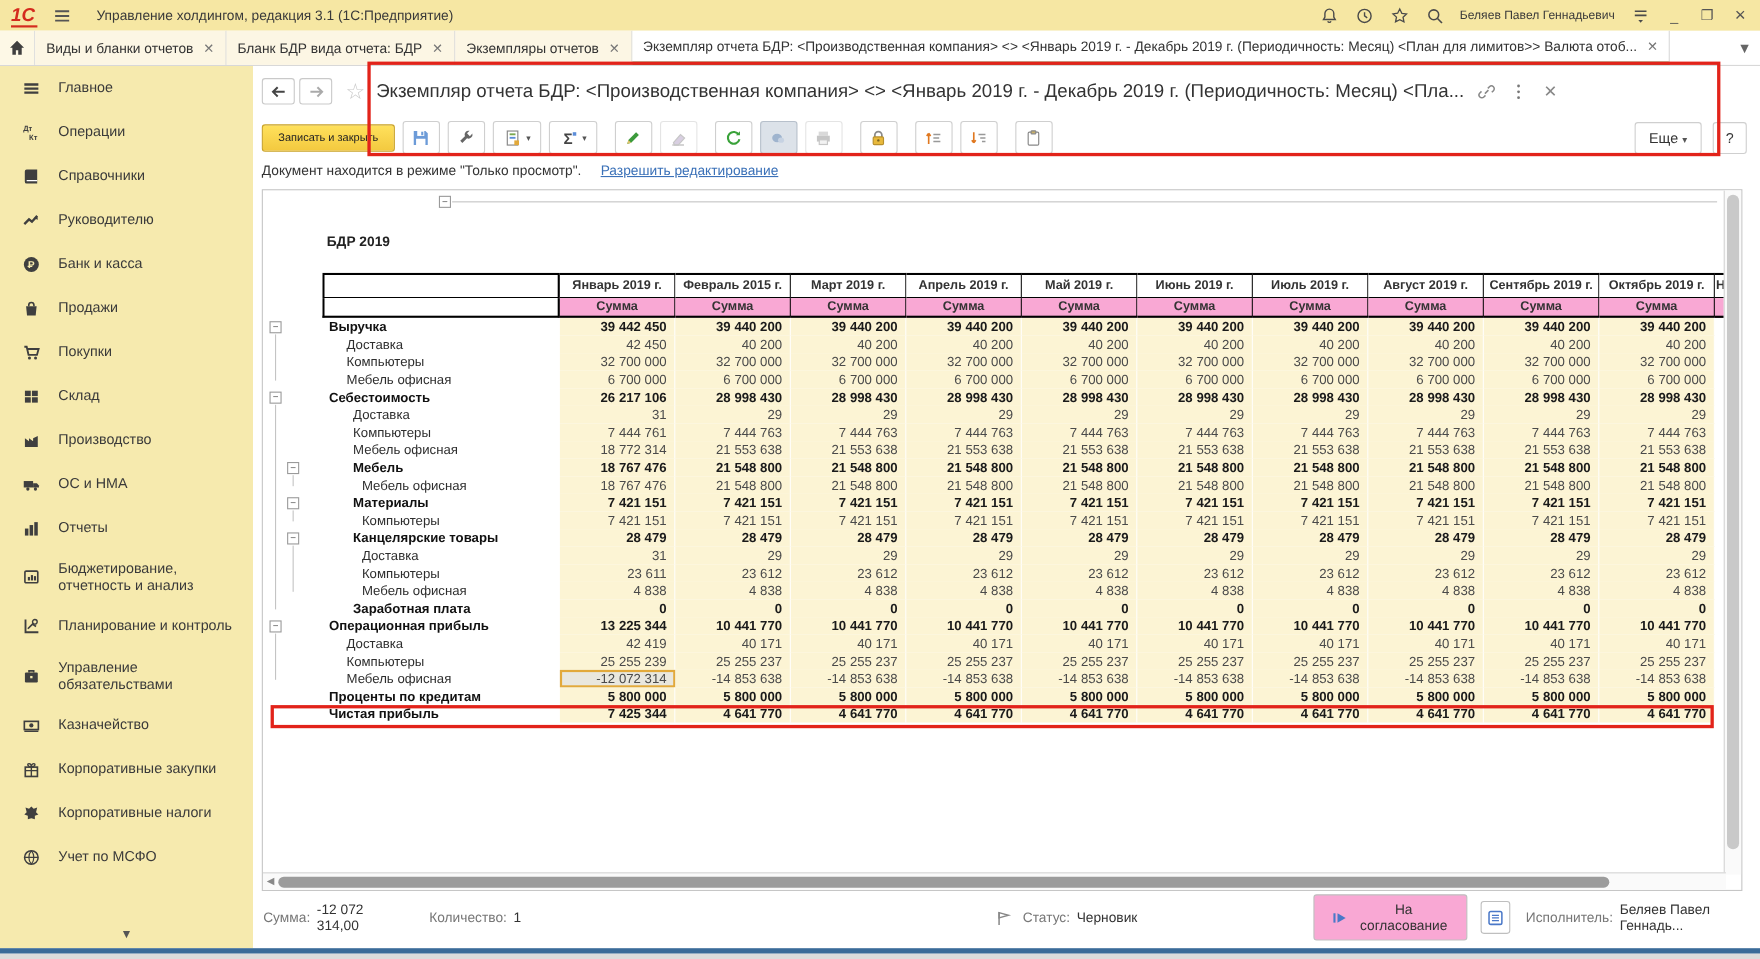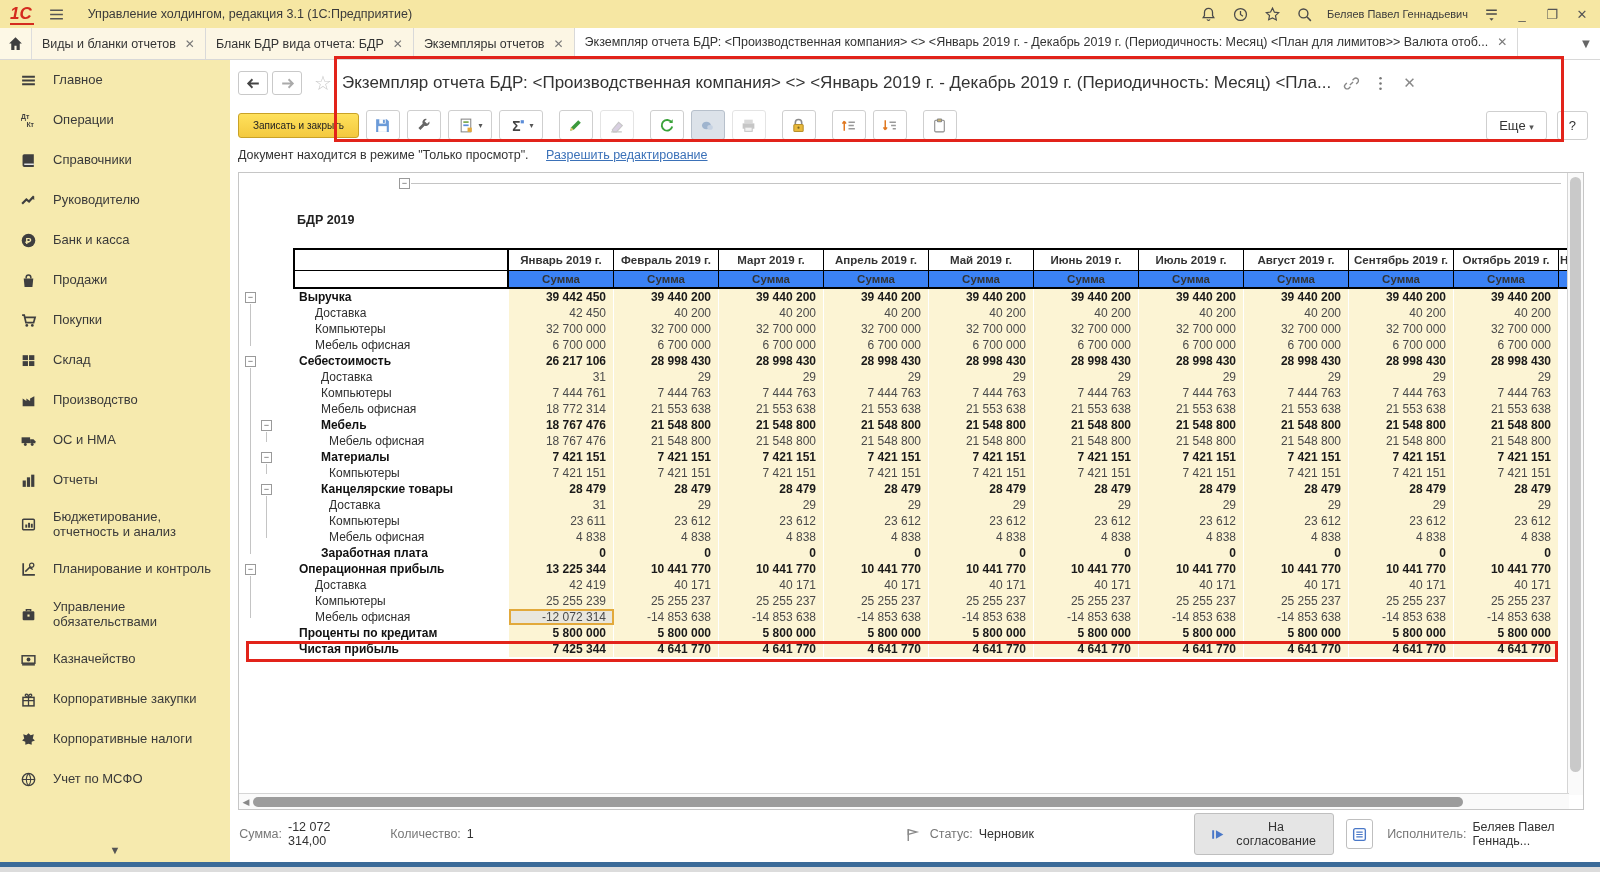--- a/index.html
+++ b/index.html
@@ -72,37 +72,37 @@
 
   .sheet { position:absolute; left:54px; top:75px; width:1276px; overflow:hidden; }
   .sheet-caption { position:absolute; left:58px; top:40px; font-size:12.5px; font-weight:bold; color:#222; }
 
   .hdr-row { display:flex; }
   .hdr-corner { width:216px; flex:0 0 216px; border:2px solid #000; border-bottom:1px solid #000; background:#fff; }
   .hdr-cell { width:105px; flex:0 0 105px; border-top:2px solid #000; border-right:1px solid #000; border-bottom:1px solid #000; background:#fff; font-size:11.5px; font-weight:bold; text-align:center; padding:4px 1px; white-space:nowrap; overflow:hidden; }
   .hdr-cell.last { flex:0 0 40px; width:40px; }
   .sub-row { display:flex; }
   .sub-corner { width:216px; flex:0 0 216px; border-left:2px solid #000; border-right:2px solid #000; border-bottom:2px solid #000; background:#fff; }
-  .sub-cell { width:105px; flex:0 0 105px; border-right:1px solid #000; border-bottom:2px solid #000; background:#3b82f6; font-size:11.5px; font-weight:bold; text-align:center; padding:2px 1px; }
+  .sub-cell { width:105px; flex:0 0 105px; border-right:1px solid #000; border-bottom:2px solid #000; background:#f9a8d4; font-size:11.5px; font-weight:bold; text-align:center; padding:2px 1px; }
   .sub-cell.last { flex:0 0 40px; width:40px; }
 
   .data-row { display:flex; height:16px; line-height:16px;align-items:flex-end; }
   .lbl-cell { width:216px; flex:0 0 216px; background:#fff; font-size:12px; color:#2e2e2e; white-space:nowrap; overflow:hidden; }
   .data-row.bold .lbl-cell { font-weight:bold; color:#111; }
   .val-cell { width:105px; flex:0 0 105px; background:#FCF4D4; border-right:1px solid #FFFFFF; font-size:12px; color:#4a4a4a; text-align:right; padding-right:7px; white-space:nowrap; }
   .data-row.bold .val-cell { font-weight:bold; color:#1a1a1a; }
   .val-cell.last { flex:0 0 40px; width:40px; }
   .val-cell.selected { background:#E9E7DE; outline:2px solid #E2A93B; outline-offset:-2px; }
 
   
   .statusbar { left:230px; top:812px; width:1370px; height:44px; background:#fff; display:flex; align-items:center; font-size:12.5px; }
   .sb-label { color:#777; }
   .sb-value { color:#333; margin-left:6px; }
   .sb-group { display:flex; align-items:center; }
-  .btn-approve { display:flex; align-items:center; gap:7px; background:#e5e5e5; border:1px solid #BFBFBF; border-radius:3px; padding:6px 14px; font-size:12.5px; color:#333; cursor:pointer; }
+  .btn-approve { display:flex; align-items:center; gap:7px; background:#f9a8d4; border:1px solid #BFBFBF; border-radius:3px; padding:6px 14px; font-size:12.5px; color:#333; cursor:pointer; }
   .btn-tasks { width:30px; height:30px; border:1px solid #BFBFBF; border-radius:3px; background:#fff; display:flex; align-items:center; justify-content:center; margin-left:12px; cursor:pointer; }
 
   .bottom-strip1 { left:0; top:862px; width:1600px; height:5px; background:#3B6B99; }
   .bottom-strip2 { left:0; top:867px; width:1600px; height:5px; background:#DCDCDC; }
 
   
   .annotation { position:absolute; border:3px solid #E2231A; pointer-events:none; z-index:60; background:transparent; }
 </style>
 </head>
 <body>
@@ -521,21 +521,21 @@
 
 <div class="abs panel">
   <div class="col-group-box" style="left:160px; top:5px;">−</div>
   <div class="group-line" style="left:172px; top:10px; width:1150px; height:1px;"></div>
   <div class="sheet-caption">БДР 2019</div>
   <div id="row-gutter"></div>
   <div class="sheet" id="sheet-host">
       <div class="hdr-row">
         <div class="hdr-corner"></div>
         <div class="hdr-cell">Январь 2019 г.</div>
-        <div class="hdr-cell">Февраль 2019 г.</div>
+        <div class="hdr-cell">Февраль 2015 г.</div>
         <div class="hdr-cell">Март 2019 г.</div>
         <div class="hdr-cell">Апрель 2019 г.</div>
         <div class="hdr-cell">Май 2019 г.</div>
         <div class="hdr-cell">Июнь 2019 г.</div>
         <div class="hdr-cell">Июль 2019 г.</div>
         <div class="hdr-cell">Август 2019 г.</div>
         <div class="hdr-cell">Сентябрь 2019 г.</div>
         <div class="hdr-cell">Октябрь 2019 г.</div>
         <div class="hdr-cell last">Ноябрь 2019 г.</div>
       </div>

